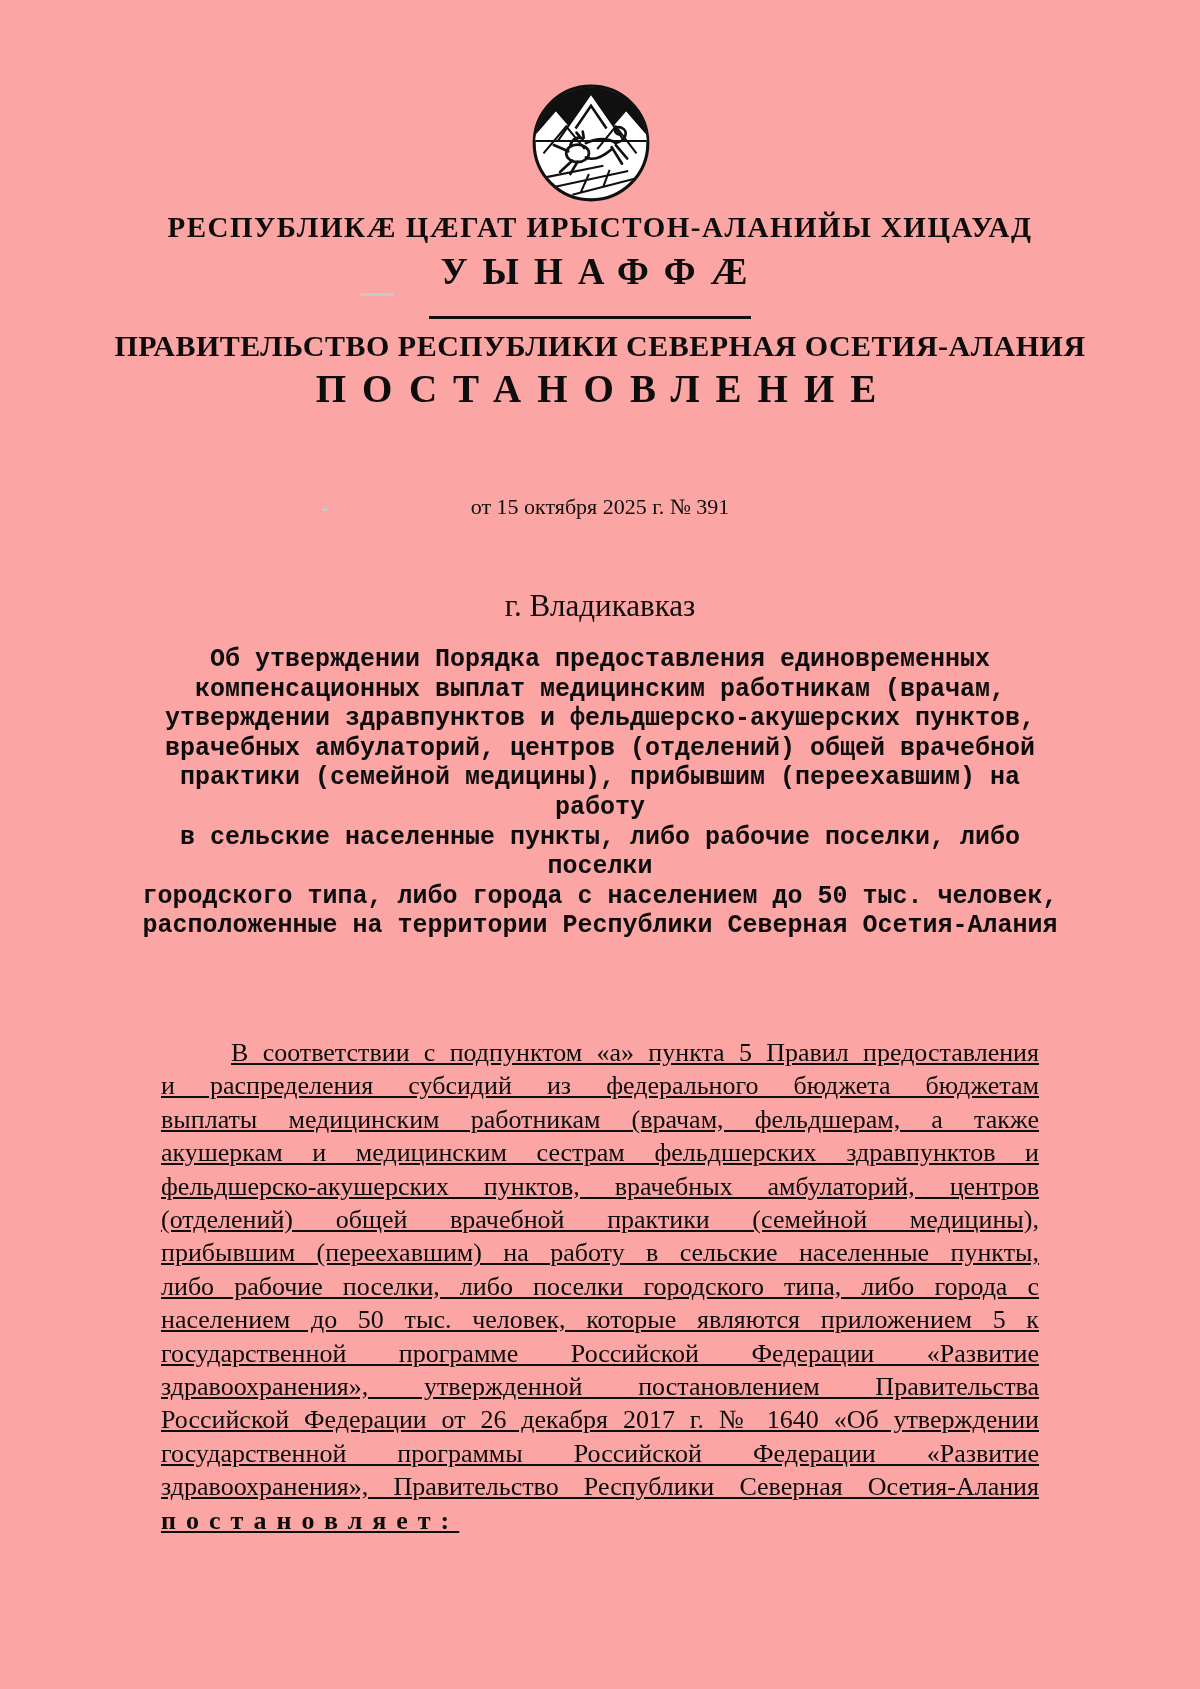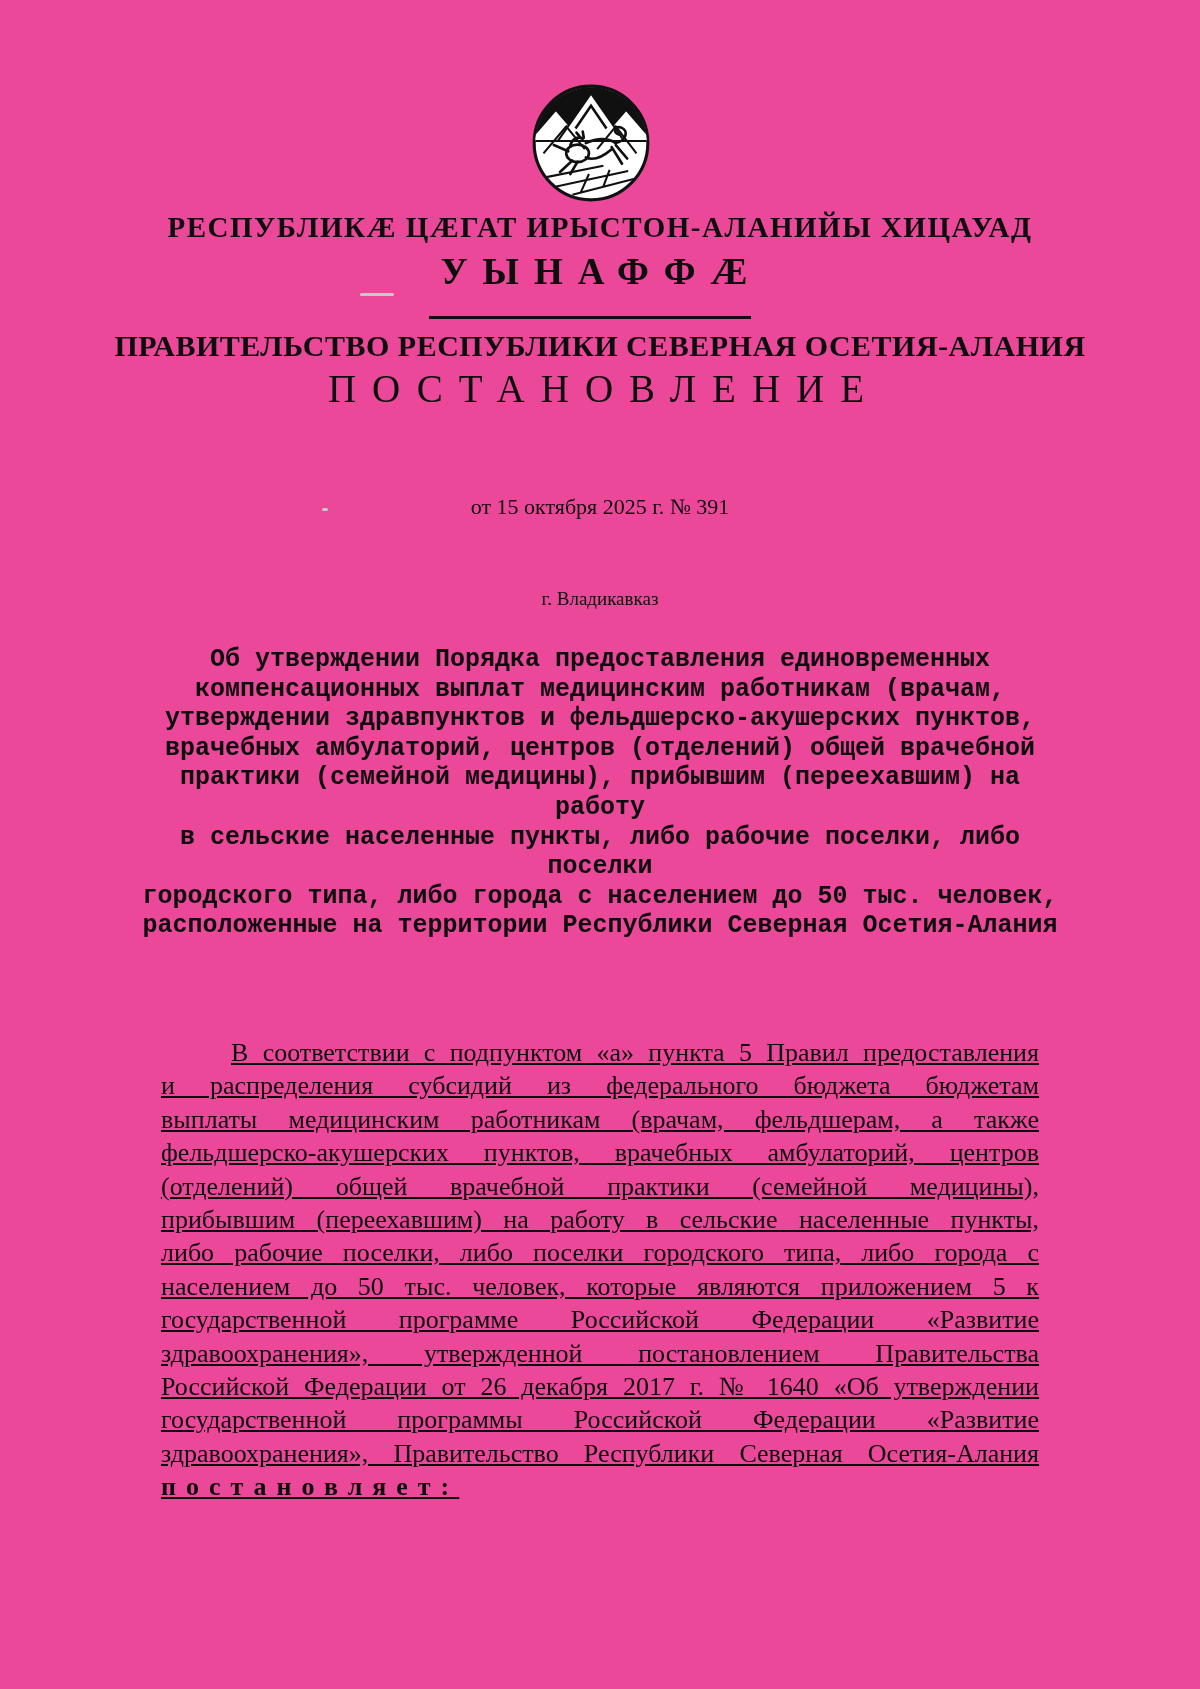--- a/index.html
+++ b/index.html
@@ -5,21 +5,21 @@
   html, body {
     margin: 0;
     padding: 0;
     background: #e8e8e8;
   }
   .page {
     position: relative;
     width: 1200px;
     height: 1689px;
     margin: 0 auto;
-    background: #ec4899;
+    background: #fca5a5;
     font-family: "Liberation Serif", "DejaVu Serif", serif;
     color: #0d0d0d;
     overflow: hidden;
   }
   .abs { position: absolute; left: 0; right: 0; }
   .center { text-align: center; }
 
   .emblem {
     position: absolute;
     top: 80px;
@@ -51,32 +51,32 @@
   }
   .h-government {
     top: 329px;
     font-size: 30px;
     font-weight: bold;
     letter-spacing: 0.5px;
   }
   .h-decree {
     top: 366px;
     font-size: 39px;
-    font-weight: normal;
+    font-weight: bold;
     letter-spacing: 16px;
     padding-left: 8px;
   }
 
   .date-line {
     top: 494px;
     font-size: 22px;
   }
   .city-line {
     top: 588px;
-    font-size: 19px;
+    font-size: 31px;
   }
 
   .title-block {
     position: absolute;
     top: 645px;
     left: 140px;
     width: 920px;
     font-size: 25px;
     font-weight: bold;
     line-height: 29.6px;
@@ -177,20 +177,21 @@
     <div>практики (семейной медицины), прибывшим (переехавшим) на работу</div>
     <div>в сельские населенные пункты, либо рабочие поселки, либо поселки</div>
     <div>городского типа, либо города с населением до 50 тыс. человек,</div>
     <div>расположенные на территории Республики Северная Осетия-Алания</div>
   </div>
 
   <div class="body-block">
     <div class="body-line indent">В соответствии с подпунктом «а» пункта 5 Правил предоставления</div>
     <div class="body-line">и распределения субсидий из федерального бюджета бюджетам</div>
     <div class="body-line">выплаты медицинским работникам (врачам, фельдшерам, а также</div>
+    <div class="body-line">акушеркам и медицинским сестрам фельдшерских здравпунктов и</div>
     <div class="body-line">фельдшерско-акушерских пунктов, врачебных амбулаторий, центров</div>
     <div class="body-line">(отделений) общей врачебной практики (семейной медицины),</div>
     <div class="body-line">прибывшим (переехавшим) на работу в сельские населенные пункты,</div>
     <div class="body-line">либо рабочие поселки, либо поселки городского типа, либо города с</div>
     <div class="body-line">населением до 50 тыс. человек, которые являются приложением 5 к</div>
     <div class="body-line">государственной программе Российской Федерации «Развитие</div>
     <div class="body-line">здравоохранения», утвержденной постановлением Правительства</div>
     <div class="body-line">Российской Федерации от 26 декабря 2017 г. № 1640 «Об утверждении</div>
     <div class="body-line">государственной программы Российской Федерации «Развитие</div>
     <div class="body-line">здравоохранения», Правительство Республики Северная Осетия-Алания</div>

